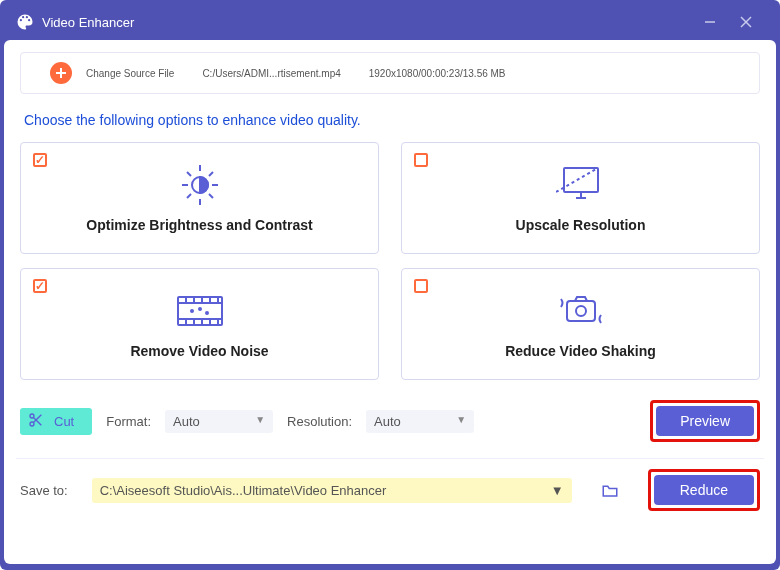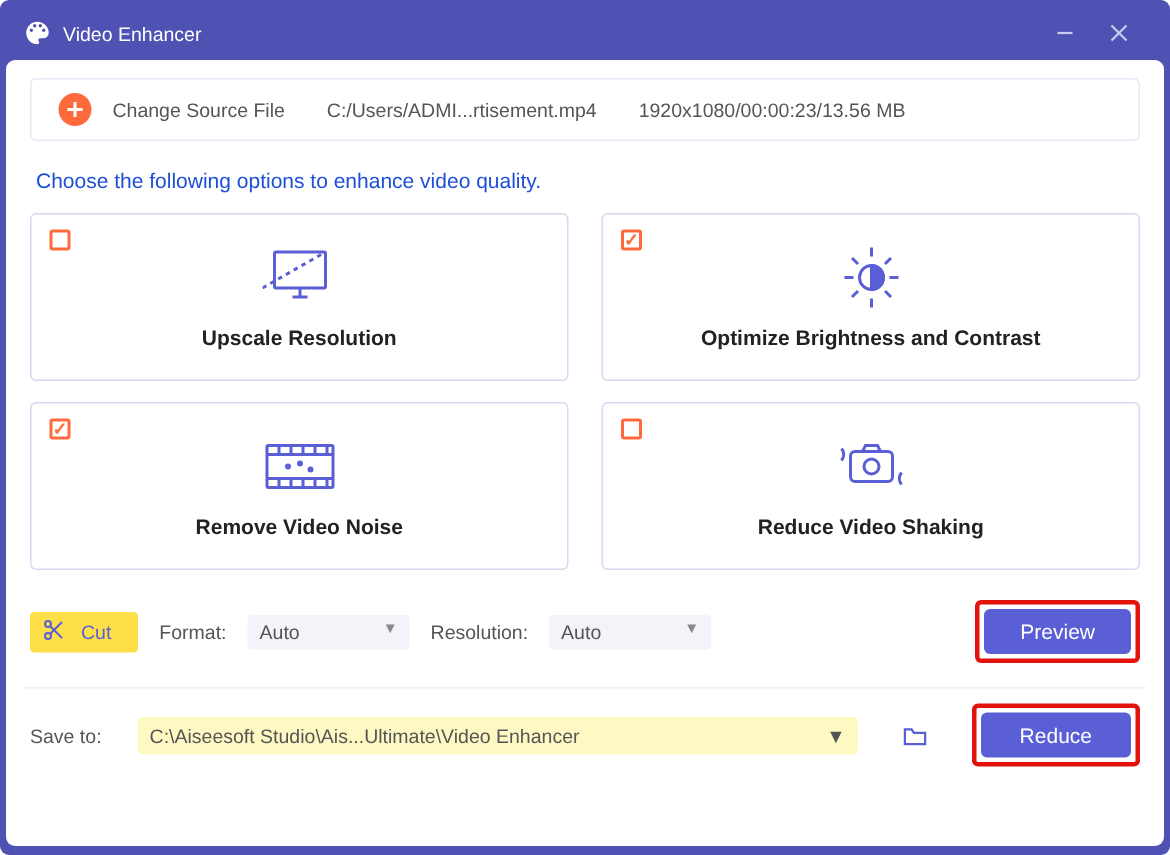--- a/index.html
+++ b/index.html
@@ -3,31 +3,31 @@
 <meta charset="utf-8">
 <style>
 * { box-sizing: border-box; margin: 0; padding: 0; font-family: -apple-system, BlinkMacSystemFont, "Segoe UI", Arial, sans-serif; }
 body { background: #fff; width: 780px; height: 570px; overflow: hidden; }
 .window { width: 780px; height: 570px; background: #4f52b2; border-radius: 6px; padding: 4px; }
 .titlebar { display: flex; align-items: center; height: 36px; padding: 0 12px; color: #fff; }
 .titlebar .pal-icon { width: 18px; height: 18px; margin-right: 8px; }
 .titlebar .title { font-size: 13px; flex: 1; }
 .titlebar .winbtn { width: 36px; height: 30px; display: flex; align-items: center; justify-content: center; color: #c9cbed; cursor: pointer; }
 .content { background: #fff; border-radius: 6px; height: 524px; padding: 12px 16px 14px; display: flex; flex-direction: column; }
-.source-row { border: 1px solid #e6e7f3; border-radius: 4px; height: 42px; display: flex; align-items: center; padding: 0 18px; font-size: 13px; color: #555; gap: 28px; }
+.source-row { border: 1px solid #e6e7f3; border-radius: 4px; height: 42px; display: flex; align-items: center; padding: 0 29px; font-size: 10px; color: #555; gap: 28px; }
 .plus-icon { width: 22px; height: 22px; border-radius: 50%; background: #ff6a3d; display: flex; align-items: center; justify-content: center; color: #fff; margin-right: -14px; }
 .instruction { font-size: 14px; color: #1d4ed8; margin: 18px 4px 14px; }
 .grid { display: grid; grid-template-columns: 1fr 1fr; gap: 14px 22px; }
 .card { border: 1px solid #d6d8f0; border-radius: 4px; height: 112px; position: relative; display: flex; flex-direction: column; align-items: center; justify-content: center; }
 .card .chk { position: absolute; top: 10px; left: 12px; width: 14px; height: 14px; border: 2px solid #ff6a3d; border-radius: 2px; display: flex; align-items: center; justify-content: center; }
 .card .chk.checked::after { content: "✓"; color: #ff6a3d; font-size: 12px; font-weight: bold; line-height: 1; }
 .card .ic { height: 44px; display: flex; align-items: center; justify-content: center; margin-bottom: 10px; }
 .card .lbl { font-size: 14px; font-weight: 600; color: #222; }
 .ctrl-row { display: flex; align-items: center; margin-top: 20px; gap: 14px; font-size: 13px; color: #555; }
-.cut-btn { display: flex; align-items: center; gap: 10px; background: #fde047; border-radius: 3px; padding: 4px 18px 4px 8px; color: #5a5fd6; }
+.cut-btn { display: flex; align-items: center; gap: 10px; background: #5eead4; border-radius: 3px; padding: 4px 18px 4px 8px; color: #5a5fd6; }
 .sel { display: flex; align-items: flex-start; background: #f3f4fa; border-radius: 3px; padding: 4px 8px; min-width: 108px; justify-content: space-between; color: #555; }
 .sel .arr { color: #888; font-size: 10px; }
 .pbtn { background: #5a5fd6; color: #fff; border-radius: 4px; padding: 7px 24px; font-size: 14px; margin-left: auto; }
 .hl { border: 3px solid #e3120b; border-radius: 4px; padding: 3px; }
 .divider { height: 1px; background: #eceefa; margin: 16px -4px 10px; }
 .save-row { display: flex; align-items: center; gap: 24px; font-size: 13px; color: #555; }
 .path-sel { flex: 1; display: flex; align-items: center; background: #fef9c3; border-radius: 3px; padding: 5px 8px; justify-content: space-between; }
 .folder-btn { width: 28px; height: 26px; display: flex; align-items: center; justify-content: center; color: #5a5fd6; }
 </style>
 </head>
@@ -66,49 +66,49 @@
       <span>Change Source File</span>
       <span>C:/Users/ADMI...rtisement.mp4</span>
       <span>1920x1080/00:00:23/13.56 MB</span>
     </div>
 
     <div class="instruction">Choose the following options to enhance video quality.</div>
 
     <div class="grid">
 
       <div class="card">
-        <span class="chk"></span>
-        <div class="ic">
-          <svg width="50" height="42" viewBox="0 0 50 42" fill="none" stroke="#5a5fd6" stroke-width="2">
-              <rect x="8" y="4" width="34" height="24" rx="1"></rect>
-              <line x="8" y1="28" x2="42" y2="4" stroke-dasharray="3 3"></line>
-              <line x1="20" y1="34" x2="30" y2="34"></line>
-              <line x1="25" y1="28" x2="25" y2="34"></line>
-            </svg>
-        </div>
-        <div class="lbl">Upscale Resolution</div>
-      </div>
-
-      <div class="card">
         <span class="chk checked"></span>
         <div class="ic">
           <svg width="50" height="48" viewBox="0 0 50 48" fill="none" stroke="#5a5fd6" stroke-width="2">
               <circle cx="25" cy="24" r="8"></circle>
               <path d="M25 16 A8 8 0 0 1 25 32 Z" fill="#5a5fd6"></path>
               <line x1="25" y1="4" x2="25" y2="10"></line>
               <line x1="25" y1="38" x2="25" y2="44"></line>
               <line x1="7" y1="24" x2="13" y2="24"></line>
               <line x1="37" y1="24" x2="43" y2="24"></line>
               <line x1="12" y1="11" x2="16" y2="15"></line>
               <line x1="34" y1="33" x2="38" y2="37"></line>
               <line x1="38" y1="11" x2="34" y2="15"></line>
               <line x1="16" y1="33" x2="12" y2="37"></line>
             </svg>
         </div>
         <div class="lbl">Optimize Brightness and Contrast</div>
+      </div>
+
+      <div class="card">
+        <span class="chk"></span>
+        <div class="ic">
+          <svg width="50" height="42" viewBox="0 0 50 42" fill="none" stroke="#5a5fd6" stroke-width="2">
+              <rect x="8" y="4" width="34" height="24" rx="1"></rect>
+              <line x="8" y1="28" x2="42" y2="4" stroke-dasharray="3 3"></line>
+              <line x1="20" y1="34" x2="30" y2="34"></line>
+              <line x1="25" y1="28" x2="25" y2="34"></line>
+            </svg>
+        </div>
+        <div class="lbl">Upscale Resolution</div>
       </div>
 
       <div class="card">
         <span class="chk checked"></span>
         <div class="ic">
           <svg width="52" height="40" viewBox="0 0 52 40" fill="none" stroke="#5a5fd6" stroke-width="2">
               <rect x="4" y="6" width="44" height="28" rx="1"></rect>
               <line x1="4" y1="12" x2="48" y2="12"></line>
               <line x1="4" y1="28" x2="48" y2="28"></line>
               <line x1="12" y1="6" x2="12" y2="12"></line>

